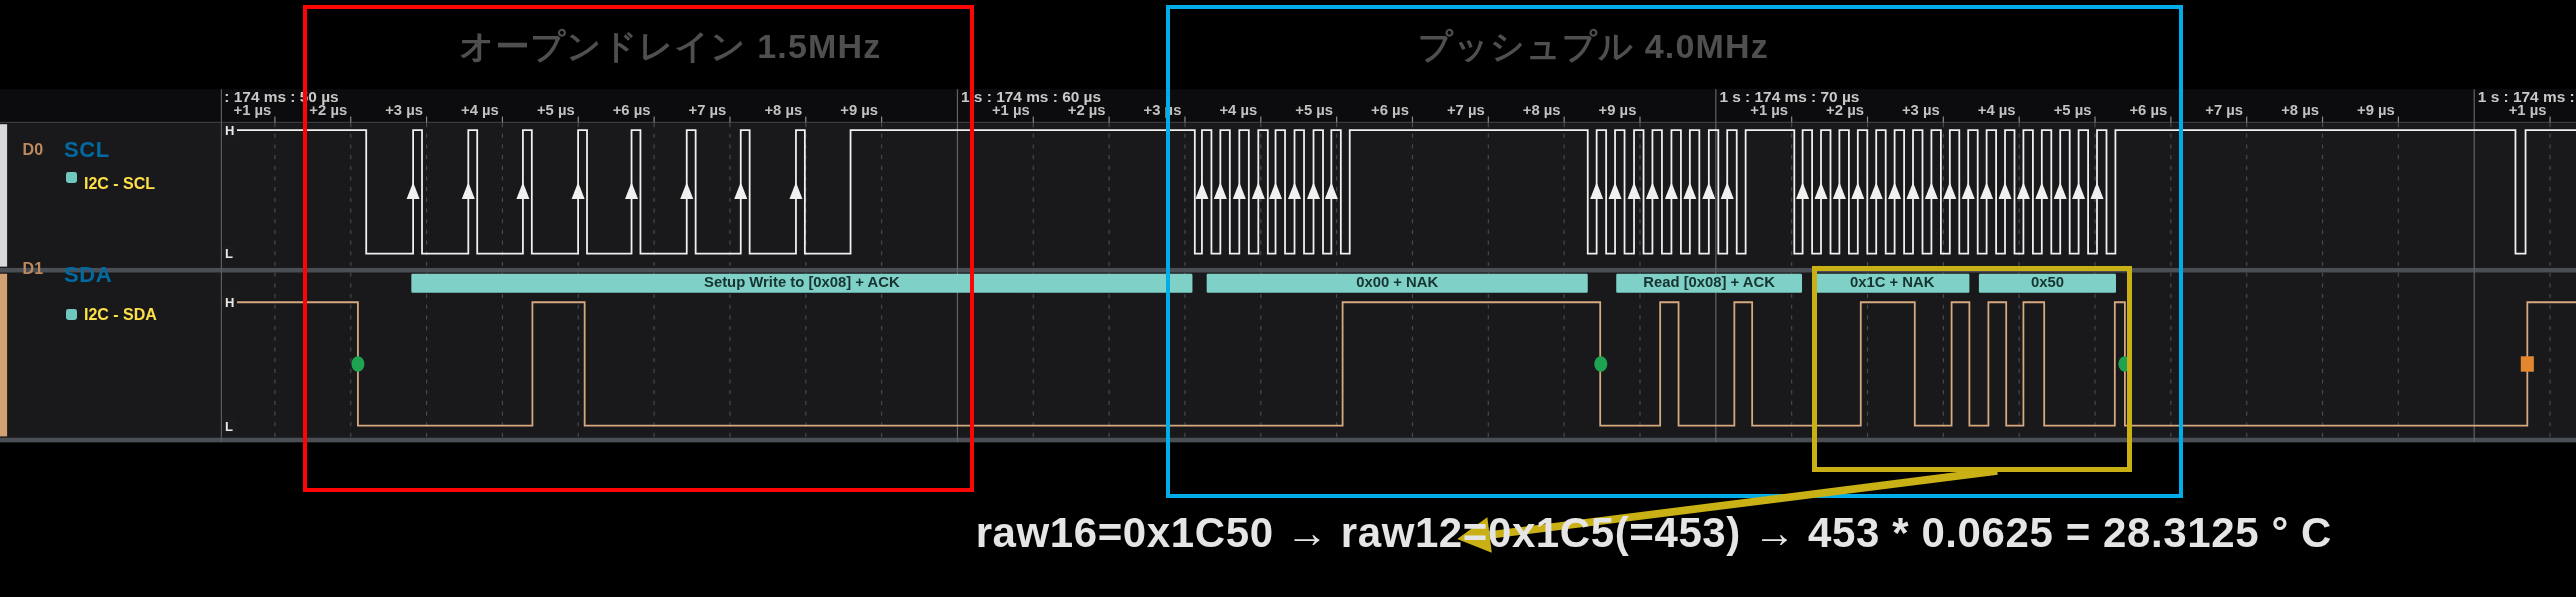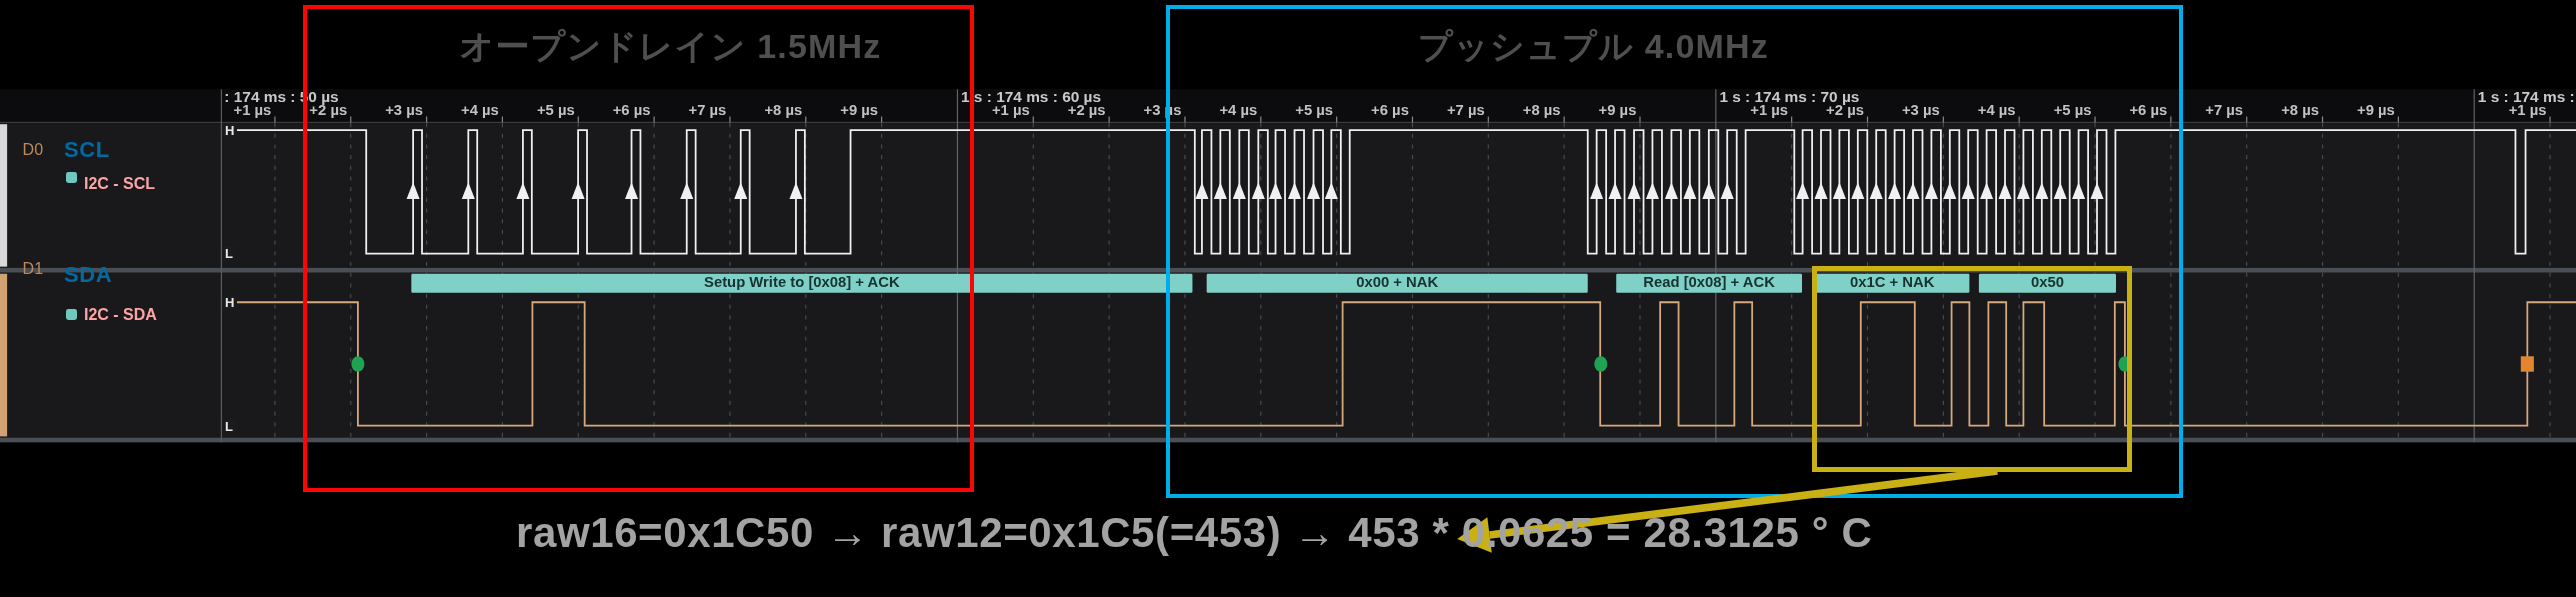--- a/index.html
+++ b/index.html
@@ -3,35 +3,35 @@
 <meta charset="utf-8">
 <style>
   html,body{margin:0;padding:0;background:#000;}
   body{width:2576px;height:598px;position:relative;overflow:hidden;
        font-family:"Liberation Sans","DejaVu Sans",sans-serif;}
   .screen{position:absolute;left:0;top:0;width:2576px;height:598px;background:#000;}
   #wave-svg{position:absolute;left:0;top:0;}
   
   .panel{position:absolute;left:0;top:89px;width:221px;height:353px;}
   .ch-label{position:absolute;transform:translateY(-50%);white-space:nowrap;}
-  .chid{font-size:16px;font-weight:normal;color:#bc8a5f;left:22.6px;}
+  .chid{font-size:16px;font-weight:bold;color:#bc8a5f;left:22.6px;}
   .chname{font-size:22px;font-weight:bold;color:#0369a1;left:64px;letter-spacing:0.6px;}
   .legend-square{position:absolute;left:66px;width:11.3px;height:11.3px;border-radius:2.4px;background:#6fc8c0;}
-  .legend-label{font-size:16px;font-weight:bold;color:#fca5a5;left:84px;text-align:right;}
+  .legend-label{font-size:16px;font-weight:bold;color:#fde047;left:84px;text-align:right;}
   .c0id{top:61px;} .c0name{top:61px;} .c0sq{top:83px;} .c0leg{top:95px;}
   .c1id{top:180px;} .c1name{top:186px;} .c1sq{top:220px;} .c1leg{top:226px;}
   
   .lvl{position:absolute;left:222px;transform:translateY(-50%);padding:0.6px 3px;
        background:#1b1b1e;color:#e8e8e8;font-size:13px;font-weight:bold;line-height:1;}
   
   .frame{position:absolute;box-sizing:border-box;background:transparent;}
   .boxtitle{position:absolute;text-align:center;font-size:34px;font-weight:bold;
             color:#4f4f4f;letter-spacing:1.2px;white-space:nowrap;}
-  .caption{position:absolute;left:516px;top:509px;width:1816px;text-align:left;
-           font-size:42px;font-weight:bold;color:#a3a3a3;letter-spacing:0.6px;white-space:nowrap;}
+  .caption{position:absolute;left:516px;top:509px;width:1816px;text-align:right;
+           font-size:42px;font-weight:bold;color:#e5e5e5;letter-spacing:0.6px;white-space:nowrap;}
   #overlay-svg{position:absolute;left:0;top:0;pointer-events:none;}
 </style>
 </head>
 <body>
 
 <div class="screen">
 
   <svg id="wave-svg" width="2576" height="598" viewBox="0 0 4340 1007">
       <rect x="0" y="150" width="4340" height="57" fill="#0c0c0e"></rect>
       <rect x="0" y="207" width="4340" height="244" fill="#19191c"></rect>

